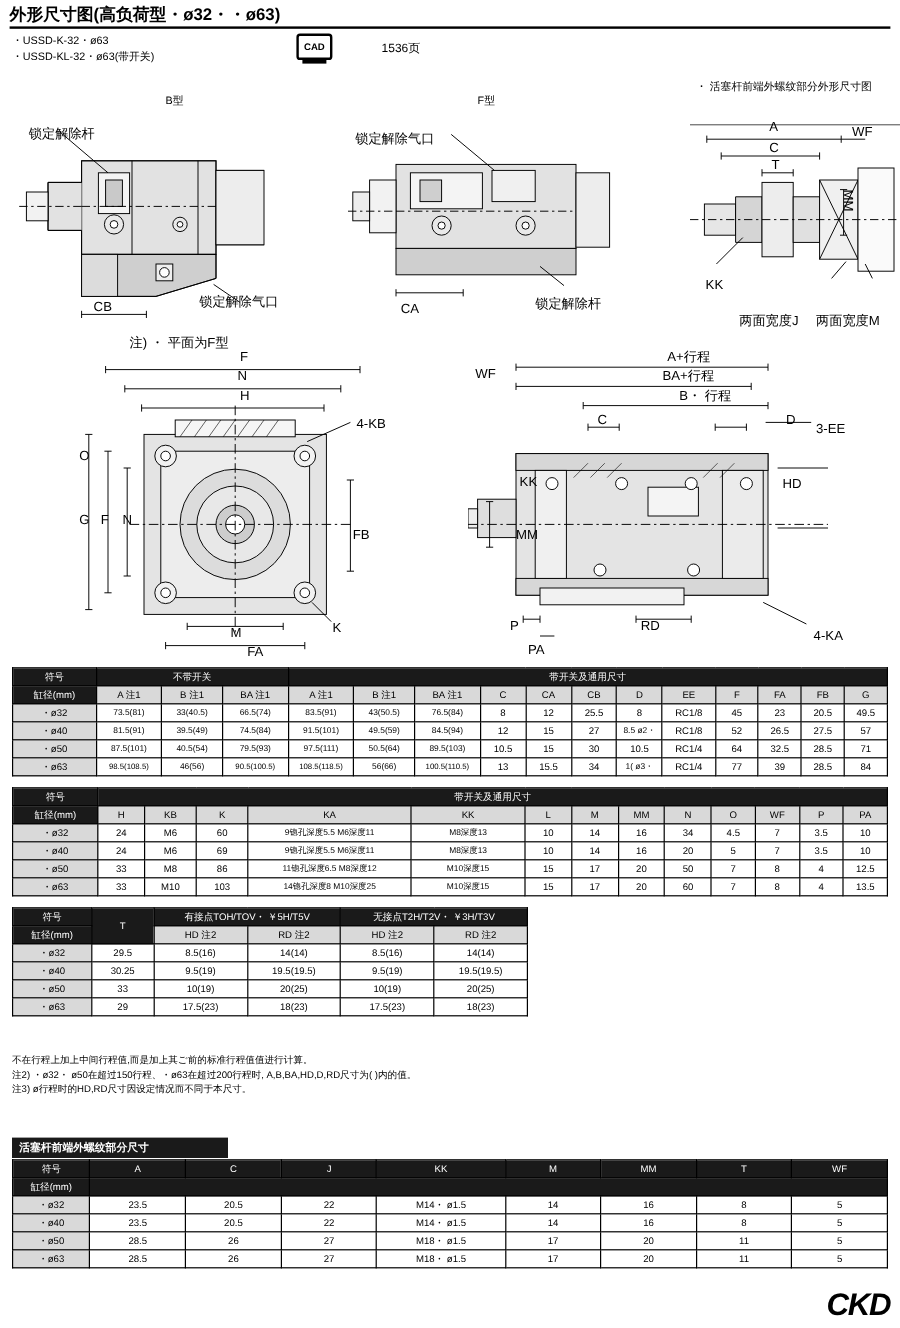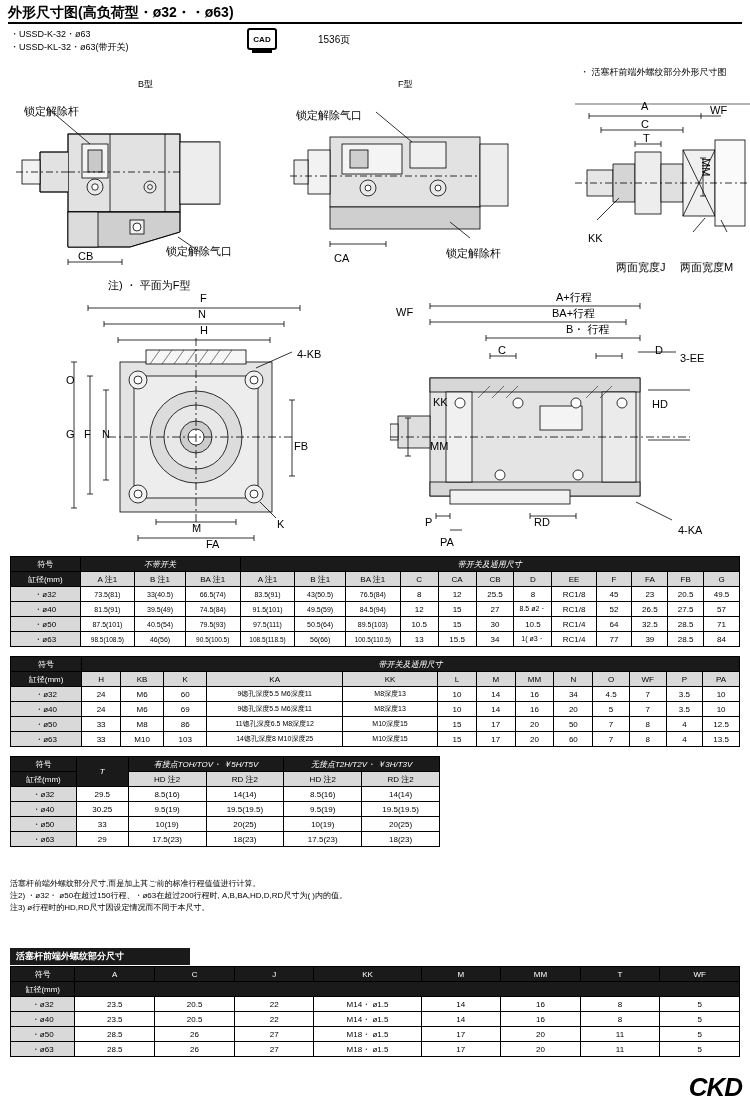--- a/index.html
+++ b/index.html
@@ -43,21 +43,21 @@
   
   table { border-collapse:collapse; }
   .tbl { position:absolute; font-size:8px; }
   .tbl td, .tbl th {
     border:1px solid #000;
     text-align:center;
     padding:1px 0;
     font-weight:normal;
     height:15px;
   }
-  .hdr-dark { background:#1a1a1a; color:#fff; font-weight:bold; text-align:left; padding-left:4px;font-style:italic; }
+  .hdr-dark { background:#1a1a1a; color:#fff; font-weight:bold; text-align:left; padding-left:4px; }
   .hdr-grey { background:#d9d9d9; font-weight:bold; }
   .hdr-black { background:#1a1a1a; color:#fff; font-weight:bold;}
   .sym { background:#1a1a1a; color:#fff; font-weight:bold; }
 
   .notes { position:absolute; font-size:8px; line-height:12px; }
   .logo {
     position:absolute; right:8px; bottom:4px;
     font-size:26px; font-weight:bold; font-style:italic;
     letter-spacing:-1px;
   }
@@ -572,21 +572,21 @@
       <td>29</td>
       <td>17.5(23)</td>
       <td>18(23)</td>
       <td>17.5(23)</td>
       <td>18(23)</td>
     </tr>
   </tbody>
     </table>
 
   <div class="notes" style="left:10px; top:878px; width:600px;">
-    <div>        活塞杆前端外螺纹部分尺寸,而是加上其ご前的标准行程值值进行计算。</div>
+    <div>        不在行程上加上中间行程值,而是加上其ご前的标准行程值值进行计算。</div>
     <div>注2) ・ø32・ ø50在超过150行程、・ø63在超过200行程时, A,B,BA,HD,D,RD尺寸为( )内的值。</div>
     <div>注3) ø行程时的HD,RD尺寸因设定情况而不同于本尺寸。</div>
   </div>
 
   <div class="sec-title" style="position:absolute; left:10px; top:948px; width:180px;">活塞杆前端外螺纹部分尺寸</div>
 
   <table class="tbl" style="left:10px; top:966px; width:730px;">
     <tbody>
         <tr>
       <td class="sym" style="width:66px;">符号</td>

